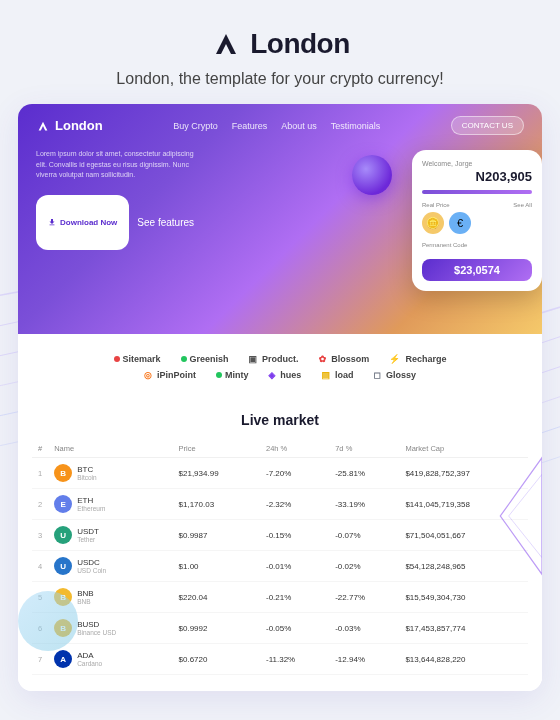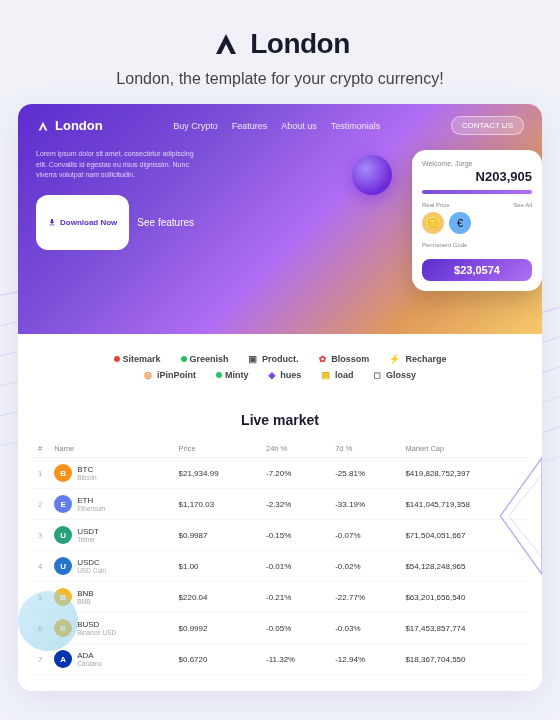--- a/index.html
+++ b/index.html
@@ -571,21 +571,21 @@
         <div class="coin-badge" style="background:#f3ba2f">B</div>
         <div>
           <div class="coin-name-text">BNB</div>
           <div class="coin-name-sub">BNB</div>
         </div>
       </div>
     </td>
     <td>$220.04</td>
     <td class="neg">-0.21%</td>
     <td class="neg">-22.77%</td>
-    <td>$63,201,656,540</td>
+    <td>$15,549,304,730</td>
   </tr>
           <tr>
     <td>6</td>
     <td>
       <div class="coin-name-cell">
         <div class="coin-badge" style="background:#f3ba2f">B</div>
         <div>
           <div class="coin-name-text">BUSD</div>
           <div class="coin-name-sub">Binance USD</div>
         </div>
@@ -603,19 +603,19 @@
         <div class="coin-badge" style="background:#0033ad">A</div>
         <div>
           <div class="coin-name-text">ADA</div>
           <div class="coin-name-sub">Cardano</div>
         </div>
       </div>
     </td>
     <td>$0.6720</td>
     <td class="neg">-11.32%</td>
     <td class="neg">-12.94%</td>
-    <td>$18,367,704,550</td>
+    <td>$13,644,828,220</td>
   </tr>
         </tbody>
     </table>
   </div>
 
 </div>
 
 </body></html>

